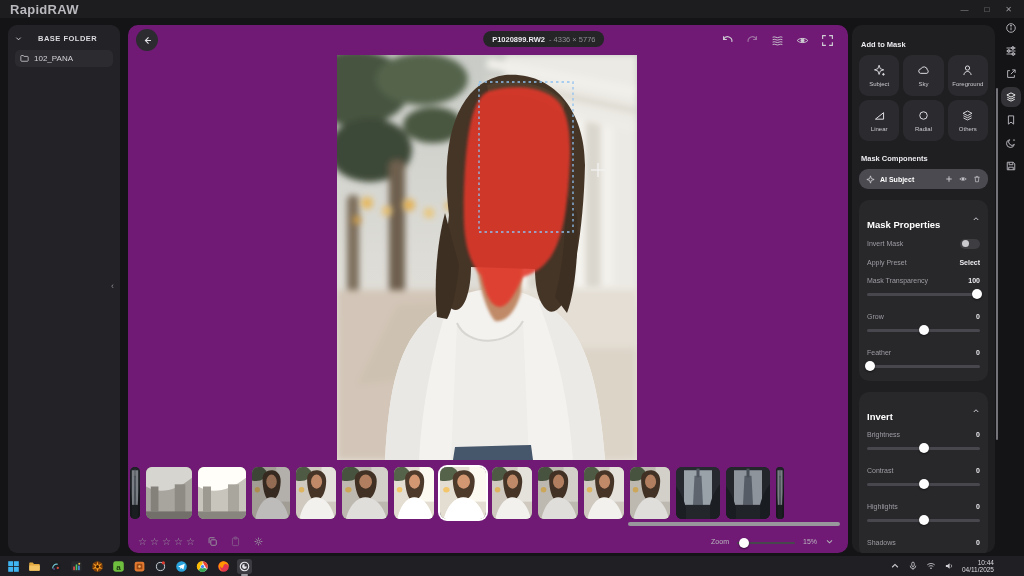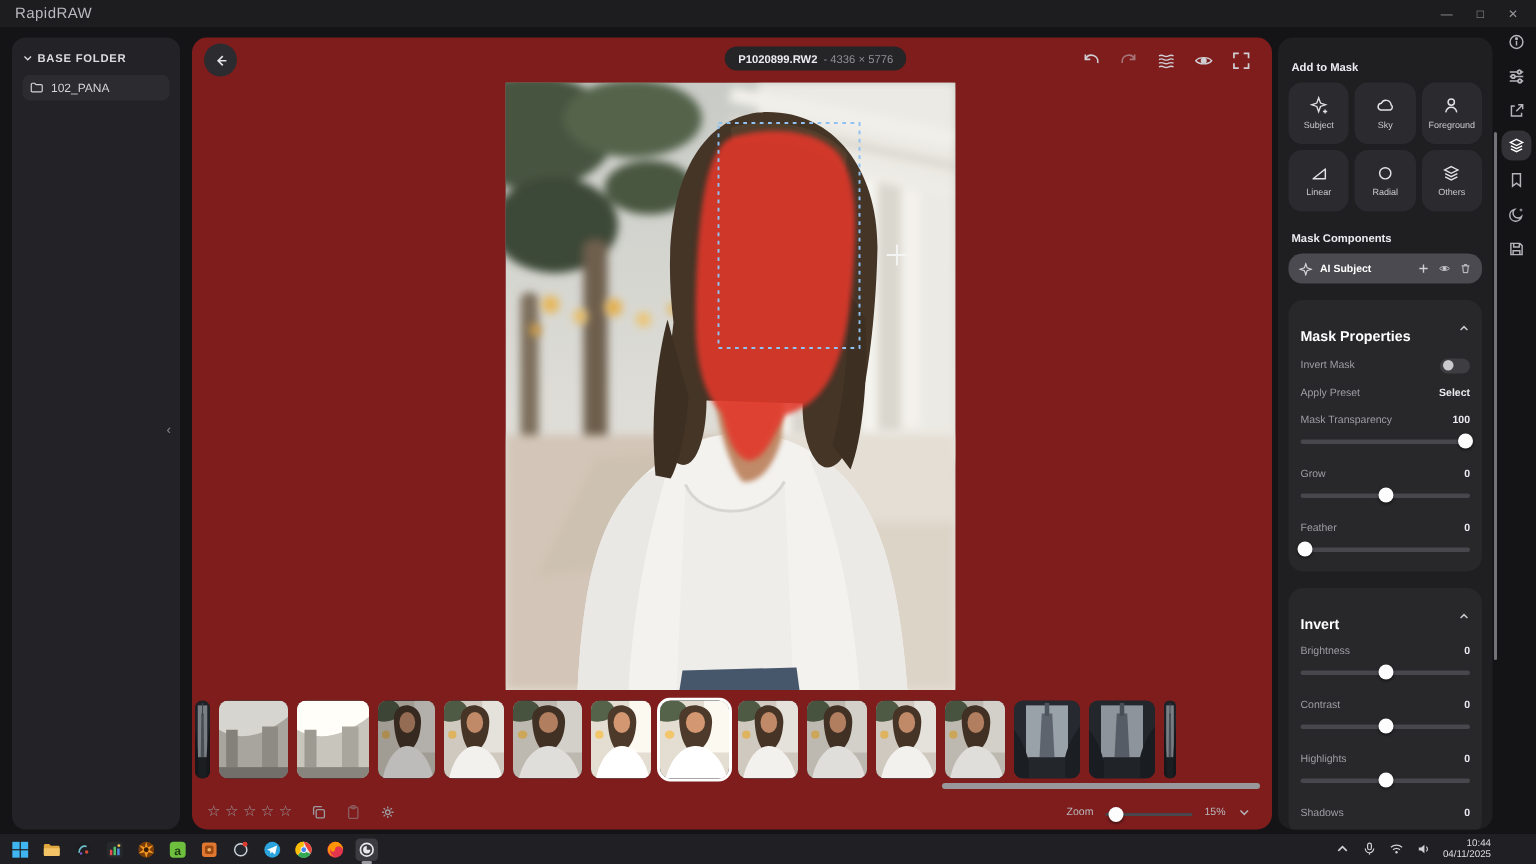--- a/index.html
+++ b/index.html
@@ -3,36 +3,36 @@
 <meta charset="utf-8">
 <style>
   * { margin:0; padding:0; box-sizing:border-box; }
   html,body { width:1024px; height:576px; overflow:hidden; background:#141416;
     font-family:"Liberation Sans", sans-serif; -webkit-font-smoothing:antialiased; }
   svg { display:block; }
 
   
   .titlebar { position:absolute; left:0; top:0; width:1024px; height:18px; background:#1d1d1f;
     display:flex; align-items:center; }
-  .app-title { margin-left:10px; font-size:10px; font-weight:normal; color:#b9b9be; letter-spacing:.3px; }
+  .app-title { margin-left:10px; font-size:13px; font-weight:bold; color:#b9b9be; letter-spacing:.3px; }
   .win-controls { margin-left:auto; margin-right:12px; display:flex; gap:16px; color:#97979c; font-size:8px; }
   .win-controls span { cursor:default; }
 
   
   .sidebar { position:absolute; left:8px; top:25px; width:112px; height:528px; background:#232327;
     border-radius:9px; padding:9px 7px; }
-  .folder-header { display:flex; align-items:center; gap:3px; color:#dcdce0; font-size:7.5px;
+  .folder-header { display:flex; align-items:center; gap:16px; color:#dcdce0; font-size:7.5px;
     font-weight:bold; letter-spacing:.5px; }
   .folder-item { margin-top:7px; display:flex; align-items:center; gap:5px; color:#d3d3d8;
     font-size:8px; background:#2b2b30; border-radius:5px; padding:4px 5px; }
 
   .panel-collapse { position:absolute; left:111px; top:281px; color:#8a8a90; font-size:9px; }
 
   
-  .canvas { position:absolute; left:128px; top:25px; width:720px; height:528px; background:#7f1d1d;
+  .canvas { position:absolute; left:128px; top:25px; width:720px; height:528px; background:#701a75;
     border-radius:10px; overflow:hidden; }
   .circle-btn { width:22px; height:22px; border-radius:50%; background:#2c2c30; color:#e4e4e8;
     display:flex; align-items:center; justify-content:center; }
   .canvas-back { position:absolute; left:8px; top:4px; }
   .file-pill { position:absolute; left:50%; top:6px; transform:translateX(-4%); height:16px;
     background:#252528; border-radius:8px; display:flex; align-items:center; padding:0 9px;
     font-size:7.5px; white-space:nowrap; }
   .file-pill .fname { color:#ececf0; font-weight:bold; }
   .file-pill .fdims { color:#8e8e94; margin-left:4px; }
   .canvas-tools { position:absolute; right:14px; top:9px; display:flex; gap:12px; color:#cfcfd4; }

